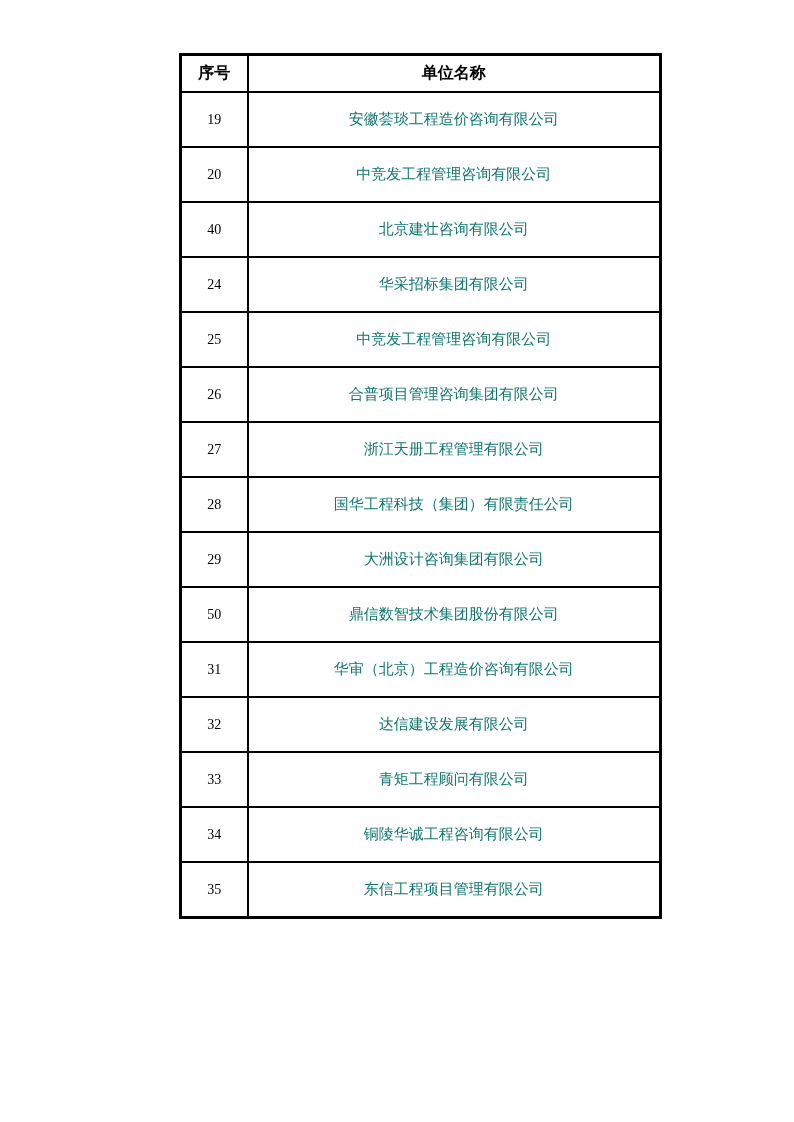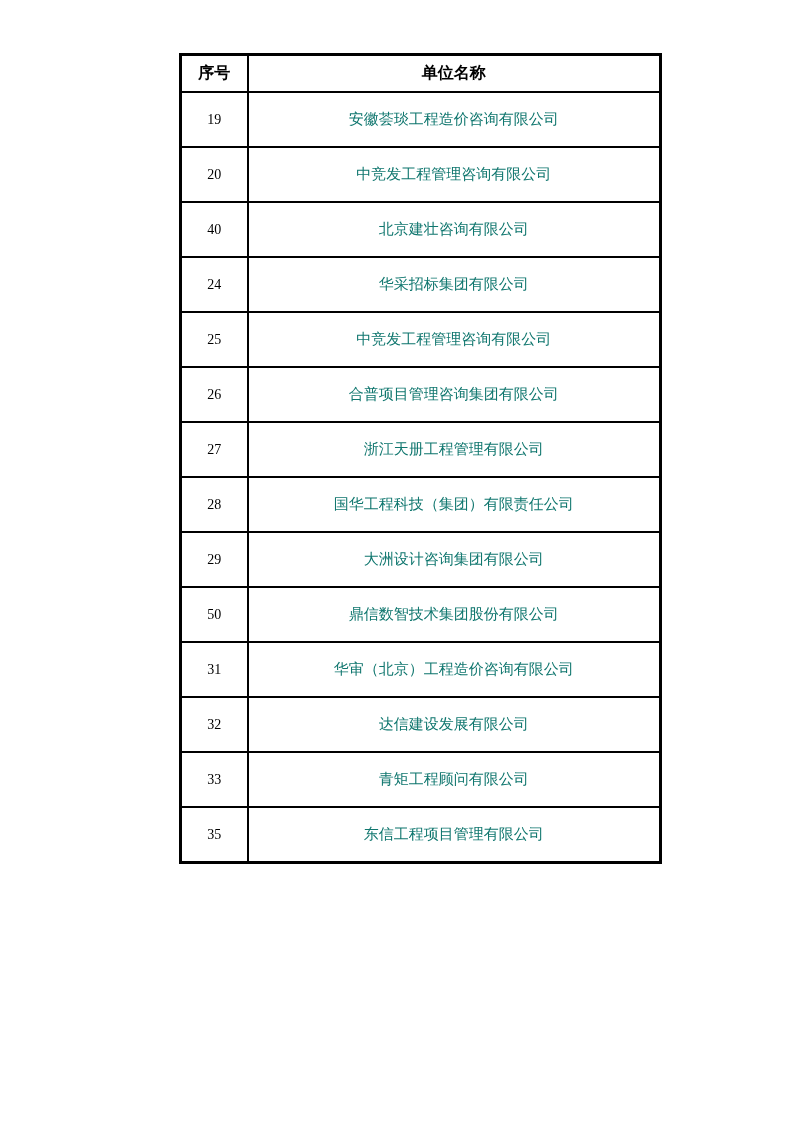--- a/index.html
+++ b/index.html
@@ -119,18 +119,22 @@
         </tr>
         <tr>
           <td class="no-cell">32</td>
           <td class="name-cell">达信建设发展有限公司</td>
         </tr>
         <tr>
           <td class="no-cell">33</td>
           <td class="name-cell">青矩工程顾问有限公司</td>
         </tr>
         <tr>
+          <td class="no-cell">34</td>
+          <td class="name-cell">铜陵华诚工程咨询有限公司</td>
+        </tr>
+        <tr>
           <td class="no-cell">35</td>
           <td class="name-cell">东信工程项目管理有限公司</td>
         </tr>
       </tbody>
   </table>
 </div>
 
 </body></html>

